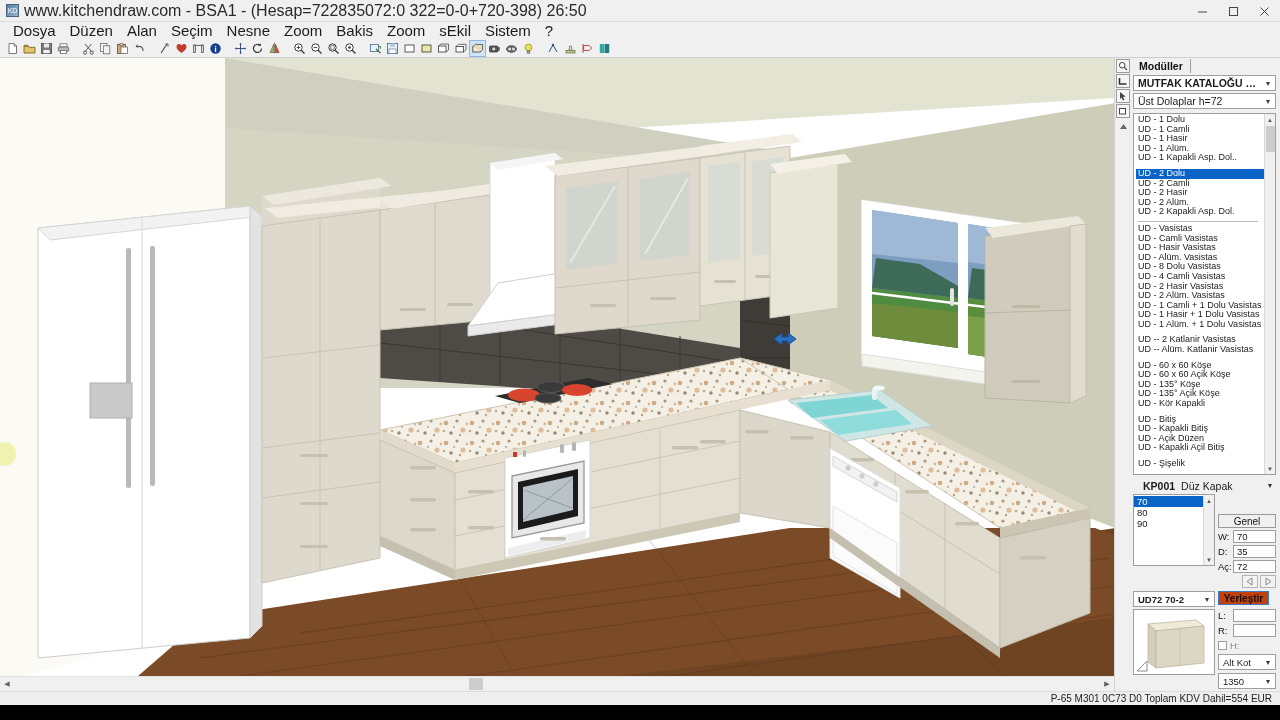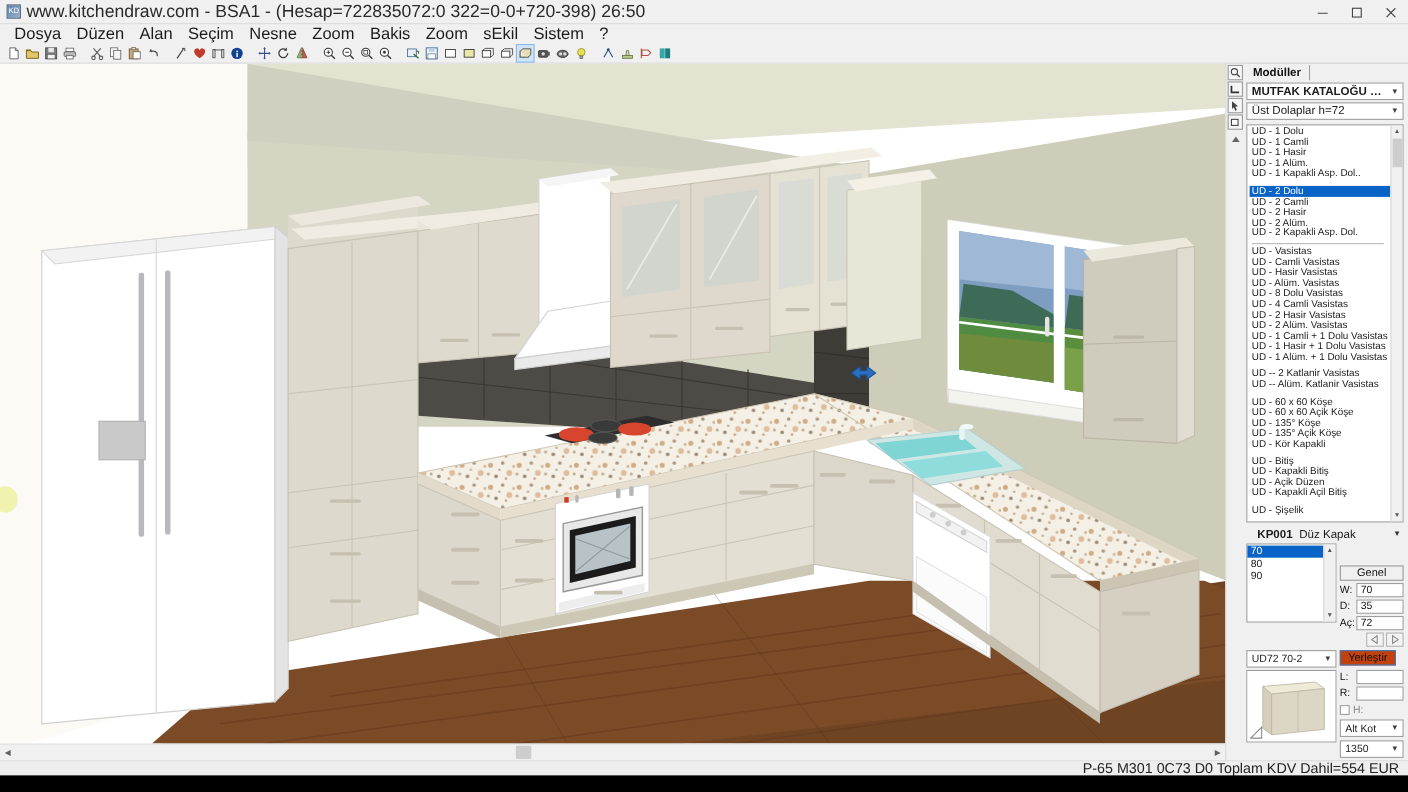--- a/index.html
+++ b/index.html
@@ -139,21 +139,21 @@
   #lowersplit { display:flex; margin:2px 4px 2px 2px; gap:3px; flex:none; }
   #preview { width:82px; height:66px; background:#fff; border:1px solid #9e9e9e; position:relative; }
   #rightfields { flex:1; display:flex; flex-direction:column; gap:2px; }
   .chk { display:flex; align-items:center; gap:3px; font-size:9.5px; color:#8a8a8a; height:12px; }
   .chkbox { width:9px; height:9px; border:1px solid #9e9e9e; background:#fff; flex:none; }
 
   
   #statusbar {
     height:14px; background:#eeeeee; border-top:1px solid #dcdcdc; flex:none;
     display:flex; align-items:center; justify-content:flex-end; padding-right:8px;
-    font-size:13px; color:#222;
+    font-size:10px; color:#222;
   }
   #letterbox { position:absolute; left:0; top:705px; width:1280px; height:15px; background:#000; }
 </style>
 </head>
 <body>
 
 <div id="app">
 
   <div id="titlebar">
     <div class="app-icon">KD</div>
@@ -828,21 +828,21 @@
               </div>
               <div class="icobtn">
                 <svg width="10" height="9" viewBox="0 0 10 9">
                     <path d="M3 1 8 4.5 3 8z" fill="none" stroke="#8a8a8a" stroke-width="1"></path>
                   </svg>
               </div>
             </div>
           </div>
         </div>
 
-        <div style="display:flex; margin:3px 11px 0 2px; gap:3px;">
+        <div style="display:flex; margin:3px 11px 0 2px; gap:3px;font-weight:bold;">
           <div class="combo" style="margin:0; width:82px;">
             <span class="cv" style="font-size:9.5px">UD72 70-2</span>
             <span class="arrow">▼</span>
           </div>
           <div class="btn primary" style="flex:1">Yerleştir</div>
         </div>
 
         <div id="lowersplit">
           <div id="preview">
             <svg width="80" height="64" viewBox="0 0 80 64">

